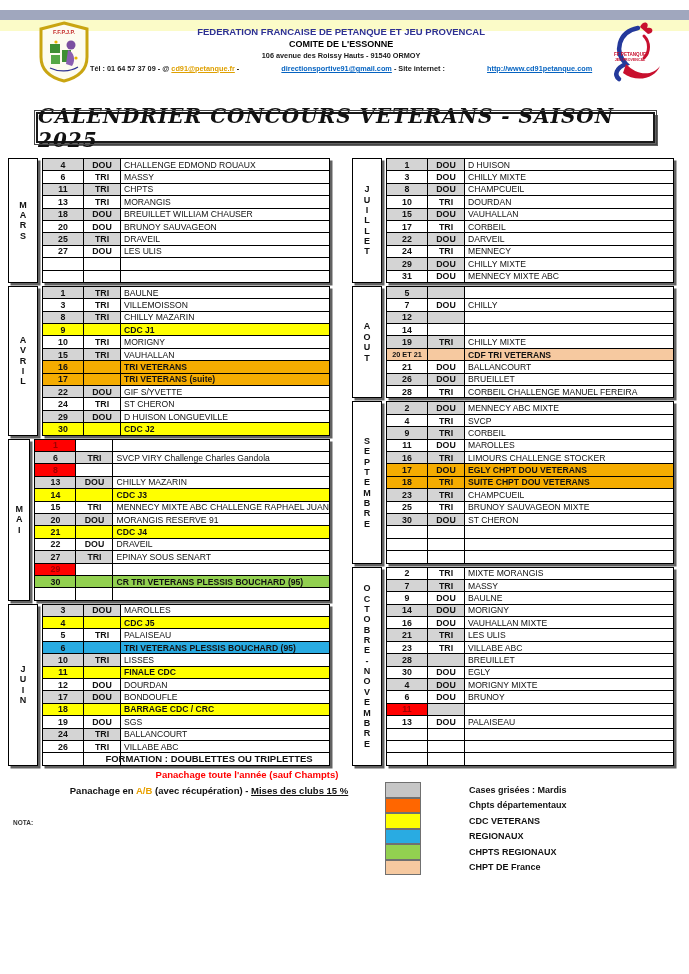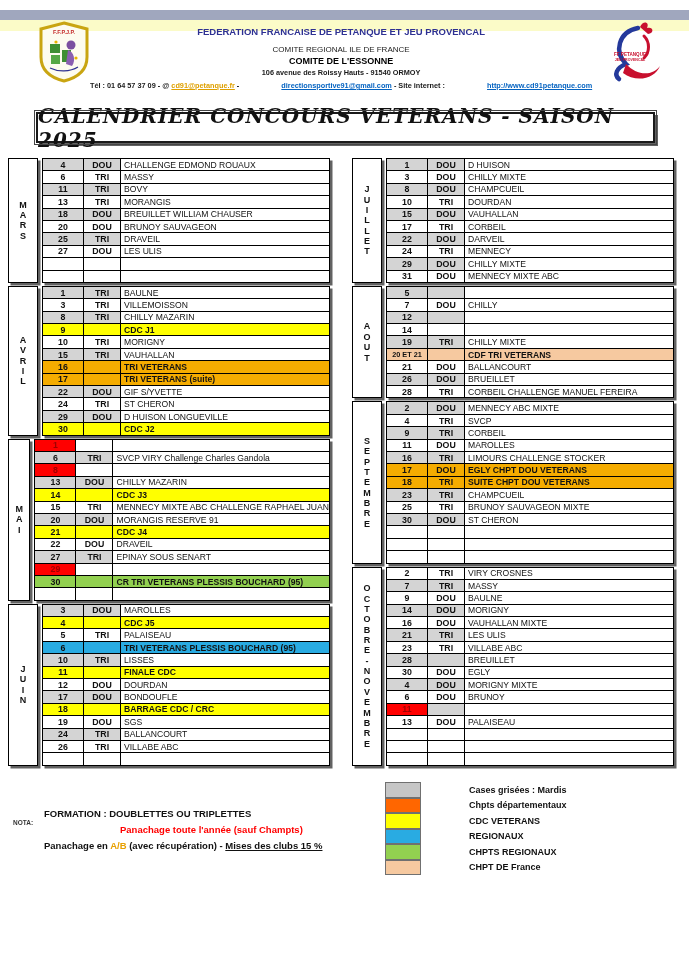--- a/index.html
+++ b/index.html
@@ -47,21 +47,21 @@
   .s-Y .c-d,.s-Y .c-t,.s-Y .c-e{background:#FFFF00;}
   .s-O .c-d,.s-O .c-t,.s-O .c-e{background:#F5AC00;}
   .s-B .c-d,.s-B .c-t,.s-B .c-e{background:#29ABE2;}
   .s-G .c-d,.s-G .c-t,.s-G .c-e{background:#92D050;}
   .s-P .c-d,.s-P .c-t,.s-P .c-e{background:#F6C9A0;}
   .s-Y .c-e,.s-O .c-e,.s-B .c-e,.s-G .c-e,.s-P .c-e{font-weight:bold;}
   .s-R .c-d,.s-RT .c-d{background:#FF0000;color:#A00000;}
   .s-RT .c-t{background:#D4D4D4;}
   .s-P .c-d{font-size:7.3px;}
 
-  .footer{position:absolute;top:808px;left:44px;width:330px;}
+  .footer{position:absolute;top:753px;left:44px;width:330px;text-align:center;}
   .formation{font-weight:bold;font-size:9.5px;color:#111;}
   .panachage{font-weight:bold;font-size:9.5px;color:#FF0000;margin-top:5px;margin-left:76px;}
   .concours-line{font-weight:bold;font-size:9.5px;color:#111;margin-top:5px;white-space:nowrap;}
   .concours-line .ab{color:#E8A000;}
   .concours-line .mises{text-decoration:underline;}
   .nota{position:absolute;top:819px;left:13px;font-weight:bold;font-size:6.5px;color:#333;}
 
   .legend{position:absolute;top:782px;left:385px;width:290px;}
   .legend-row{display:flex;align-items:center;height:15.5px;}
   .legend-swatch{width:36px;height:15.5px;border:1px solid #707070;box-sizing:border-box;}
@@ -84,21 +84,20 @@
         <rect x="24" y="30" width="9" height="12" fill="#3E8F33"></rect>
         <circle cx="33" cy="25" r="4.5" fill="#7B4FA0"></circle>
         <path d="M30 30 C36 32 38 40 34 46 L28 44 Z" fill="#8A5FB0"></path>
         <circle cx="18" cy="22" r="1.6" fill="#E6B400"></circle>
         <circle cx="38" cy="38" r="1.6" fill="#E6B400"></circle>
         <path d="M12 48 C20 52 32 52 40 47" stroke="#2E3192" stroke-width="1.2" fill="none"></path>
       </svg>
     </div>
     <div class="header-center">
       <div class="fed">FEDERATION FRANCAISE DE PETANQUE ET JEU PROVENCAL</div>
-      <div class="reg">COMITE REGIONAL ILE DE FRANCE</div>
       <div class="ess">COMITE DE L'ESSONNE</div>
       <div class="addr">106 avenue des Roissy Hauts - 91540 ORMOY</div>
       <div class="contact"><span>Tél : 01 64 57 37 09 - @ </span><a class="lk gold">cd91@petanque.fr</a><span>  -  </span><a class="lk blue">directionsportive91@gmail.com</a><span> - Site internet : </span><a class="lk blue">http://www.cd91petanque.com</a></div>
     </div>
     <div class="logo-right">
       <svg width="82" height="64" viewBox="0 0 82 64">
         <path d="M46 8 C26 12 22 32 34 44 C24 48 22 55 27 59" stroke="#24399B" stroke-width="4.5" fill="none" stroke-linecap="round"></path>
         <path d="M48 7 C51 0 58 2 55 8 C61 6 63 13 56 14 Z" fill="#C8102E"></path>
         <path d="M34 44 C44 55 60 57 68 46 C63 59 44 63 31 53 Z" fill="#C8102E"></path>
         <path d="M52 16 C58 22 58 32 52 38" stroke="#C8102E" stroke-width="3" fill="none" stroke-linecap="round"></path>
@@ -125,21 +124,21 @@
             <div class="c-e">CHALLENGE EDMOND ROUAUX</div>
           </div>
           <div class="cal-row s-N">
             <div class="c-d">6</div>
             <div class="c-t">TRI</div>
             <div class="c-e">MASSY</div>
           </div>
           <div class="cal-row s-T">
             <div class="c-d">11</div>
             <div class="c-t">TRI</div>
-            <div class="c-e">BOVY</div>
+            <div class="c-e">CHPTS</div>
           </div>
           <div class="cal-row s-N">
             <div class="c-d">13</div>
             <div class="c-t">TRI</div>
             <div class="c-e">MORANGIS</div>
           </div>
           <div class="cal-row s-T">
             <div class="c-d">18</div>
             <div class="c-t">DOU</div>
             <div class="c-e">BREUILLET WILLIAM CHAUSER</div>
@@ -593,21 +592,21 @@
 V
 E
 M
 B
 R
 E</div>
         <div class="month-table">
           <div class="cal-row s-N">
             <div class="c-d">2</div>
             <div class="c-t">TRI</div>
-            <div class="c-e">VIRY CROSNES</div>
+            <div class="c-e">MIXTE MORANGIS</div>
           </div>
           <div class="cal-row s-T">
             <div class="c-d">7</div>
             <div class="c-t">TRI</div>
             <div class="c-e">MASSY</div>
           </div>
           <div class="cal-row s-N">
             <div class="c-d">9</div>
             <div class="c-t">DOU</div>
             <div class="c-e">BAULNE</div>

